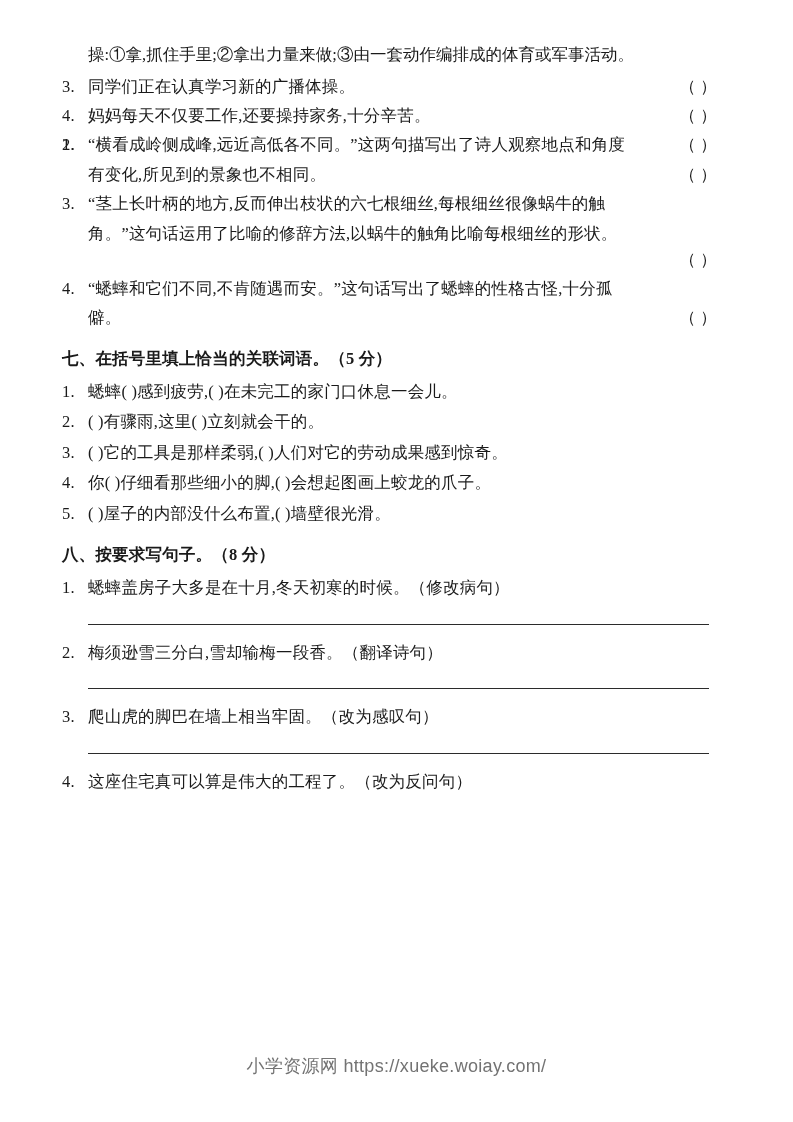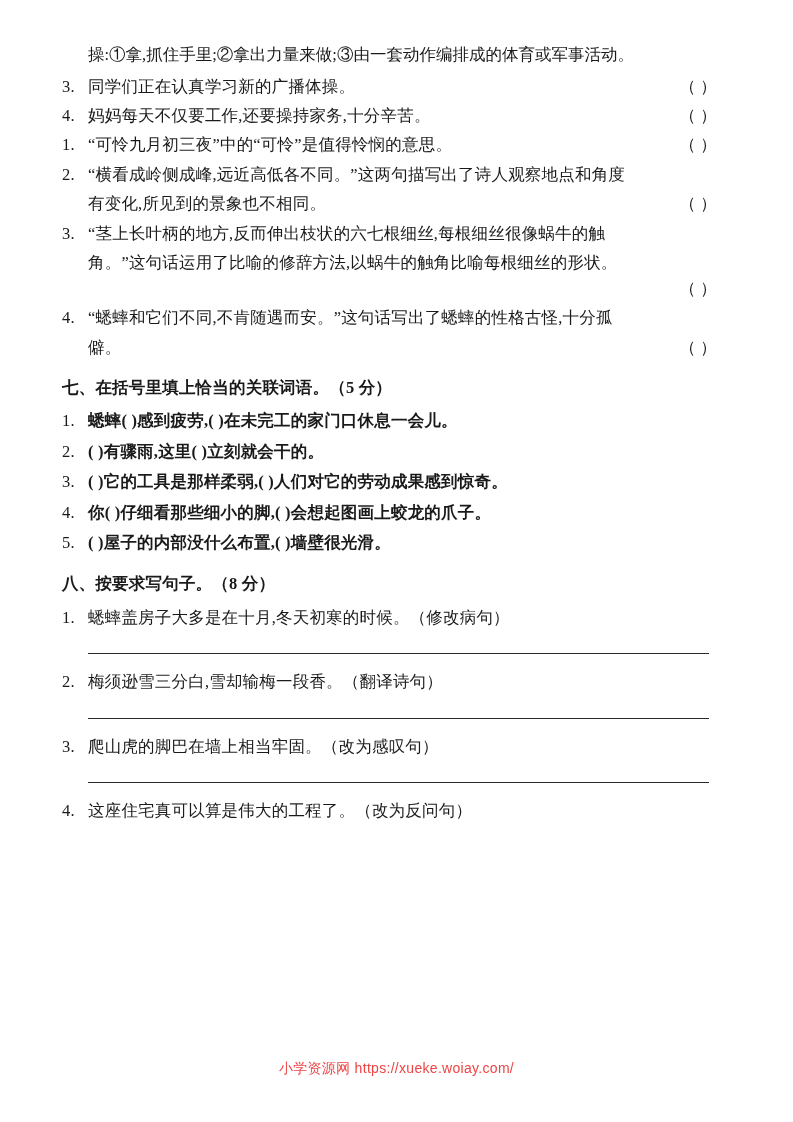--- a/index.html
+++ b/index.html
@@ -76,28 +76,28 @@
     border-bottom: 1px solid #2b2b2b;
     height: 0;
     margin: 22px 26px 14px 26px;
   }
   .watermark {
     position: absolute;
     left: 0;
     right: 0;
     bottom: 44px;
     text-align: center;
-    font-size: 14px;
-    color: #ef4444;
+    font-size: 18px;
+    color: #737373;
     font-family: "Liberation Sans", sans-serif;
     letter-spacing: 0.3px;
   }
   .sec7 .q { line-height: 1.72; }
   .sec8 .q { line-height: 1.66; }
-  .blank-wide { letter-spacing: 0.2px; font-weight: bold; }
+  .blank-wide { letter-spacing: 0.2px; }
 </style>
 </head>
 <body>
 
 <div class="page">
   <div class="content">
 
     <div class="top-lines">
       <div class="firstline">操:①拿,抓住手里;②拿出力量来做;③由一套动作编排成的体育或军事活动。</div>
 
@@ -112,21 +112,20 @@
         <span>妈妈每天不仅要工作,还要操持家务,十分辛苦。</span>
         <span class="paren-right">（          ）</span>
       </div>
     </div>
 
 
     <div class="sec6">
 
       <div class="q">
         <span class="num">1.</span>
-        <span>“可怜九月初三夜”中的“可怜”是值得怜悯的意思。</span>
         <span class="paren-right">（          ）</span>
       </div>
 
       <div class="q">
         <span class="num">2.</span>
         <span>“横看成岭侧成峰,远近高低各不同。”这两句描写出了诗人观察地点和角度</span>
       </div>
       <div class="q-cont" style="position:relative;">
         <span>有变化,所见到的景象也不相同。</span>
         <span class="paren-right">（          ）</span>

